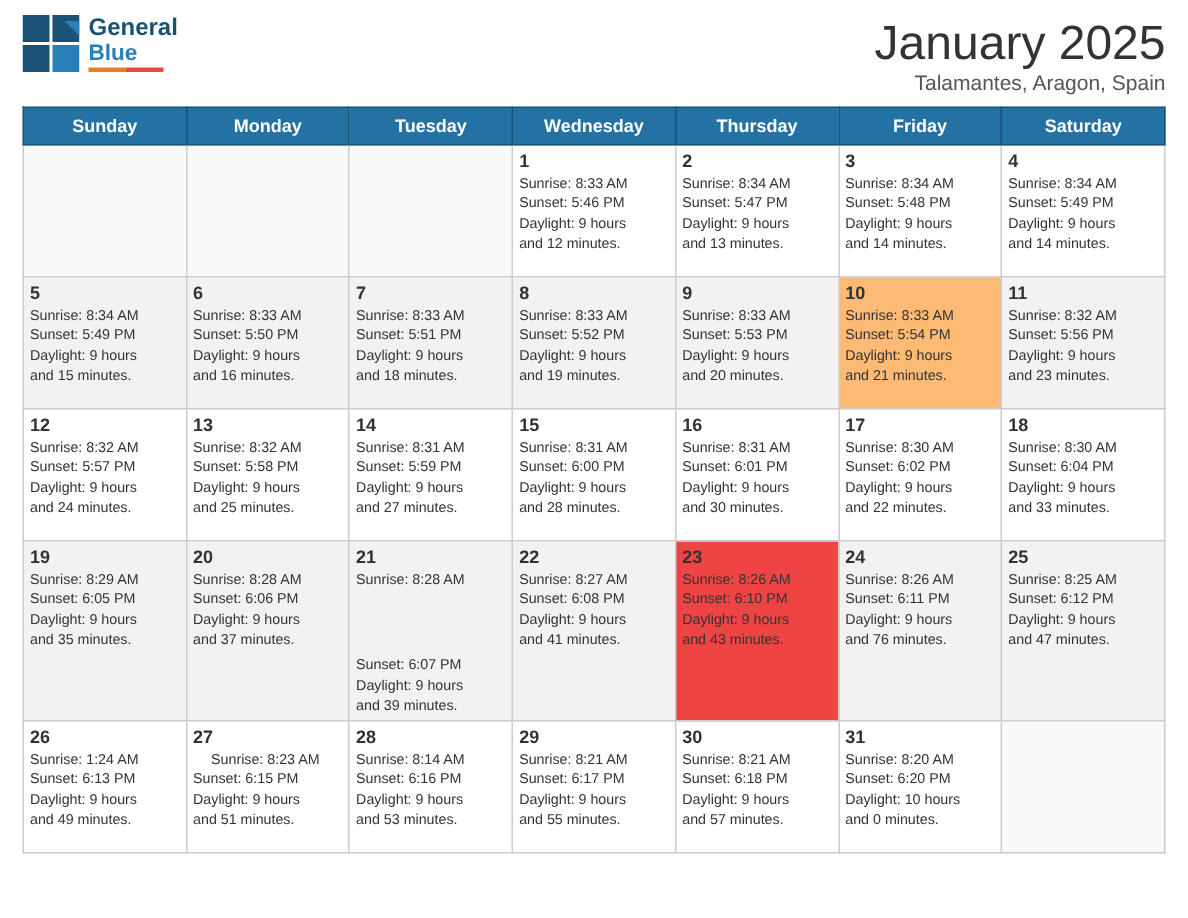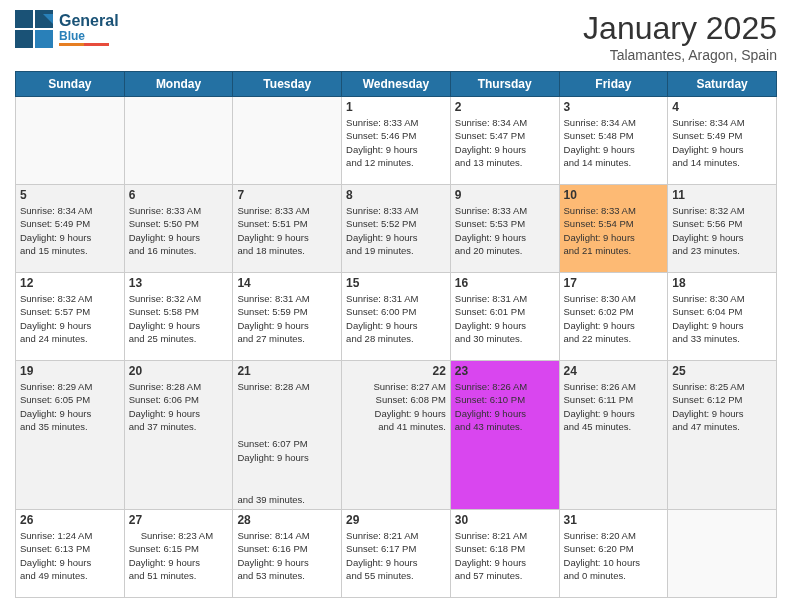--- a/index.html
+++ b/index.html
@@ -59,21 +59,21 @@
           <svg width="38" height="38" viewBox="0 0 38 38">
             <rect x="0" y="0" width="18" height="18" fill="#1a5276"></rect>
             <rect x="20" y="0" width="18" height="18" fill="#1a5276"></rect>
             <rect x="0" y="20" width="18" height="18" fill="#1a5276"></rect>
             <rect x="20" y="20" width="18" height="18" fill="#2980b9"></rect>
             <polygon points="28,4 38,14 38,4" fill="#2980b9"></polygon>
           </svg>
         </div>
         <div>
           <div style="font-size:16px; font-weight:bold; color:#1a5276; line-height:1.1;">General</div>
-          <div style="font-size:12px; font-weight:bold; color:#2980b9; line-height:1.1;">Blue</div>
+          <div style="font-size:15px; font-weight:bold; color:#2980b9; line-height:1.1;">Blue</div>
           <div style="width:50px; height:3px; background: linear-gradient(to right, #e67e22 50%, #e74c3c 50%);"></div>
         </div>
       </div>
     </div>
     <div class="title-section">
       <div class="month-title">January 2025</div>
       <div class="location">Talamantes, Aragon, Spain</div>
     </div>
   </div>
 
@@ -279,48 +279,48 @@
               <span style="display: block;">Daylight: 9 hours</span>
               <span style="display: block;">and 37 minutes.</span>
             </div>
           </td>
           <td style="background: rgb(242, 242, 242);">
             <span class="day-num">21</span>
             <div class="cell-content">
               <span style="display: block;">Sunrise: 8:28 AM</span>
               <span style="display: block; margin-top: 44px;">Sunset: 6:07 PM</span>
               <span style="display: block;">Daylight: 9 hours</span>
-              <span style="display: block; margin-top: 29px;">and 39 minutes.</span>
-            </div>
-          </td>
-          <td style="background: rgb(242, 242, 242); text-align: right;">
+              <span style="display: block;">and 39 minutes.</span>
+            </div>
+          </td>
+          <td style="background: rgb(242, 242, 242);">
             <span class="day-num">22</span>
             <div class="cell-content">
               <span style="display: block;">Sunrise: 8:27 AM</span>
               <span style="display: block;">Sunset: 6:08 PM</span>
               <span style="display: block;">Daylight: 9 hours</span>
               <span style="display: block;">and 41 minutes.</span>
             </div>
           </td>
-          <td style="background: #d946ef;">
+          <td style="background: #ef4444;">
             <span class="day-num">23</span>
             <div class="cell-content">
               <span style="display: block;">Sunrise: 8:26 AM</span>
               <span style="display: block;">Sunset: 6:10 PM</span>
               <span style="display: block;">Daylight: 9 hours</span>
               <span style="display: block;">and 43 minutes.</span>
             </div>
           </td>
           <td style="background: rgb(242, 242, 242);">
             <span class="day-num">24</span>
             <div class="cell-content">
               <span style="display: block;">Sunrise: 8:26 AM</span>
               <span style="display: block;">Sunset: 6:11 PM</span>
               <span style="display: block;">Daylight: 9 hours</span>
-              <span style="display: block;">and 45 minutes.</span>
+              <span style="display: block;">and 76 minutes.</span>
             </div>
           </td>
           <td style="background: rgb(242, 242, 242);">
             <span class="day-num">25</span>
             <div class="cell-content">
               <span style="display: block;">Sunrise: 8:25 AM</span>
               <span style="display: block;">Sunset: 6:12 PM</span>
               <span style="display: block;">Daylight: 9 hours</span>
               <span style="display: block;">and 47 minutes.</span>
             </div>

